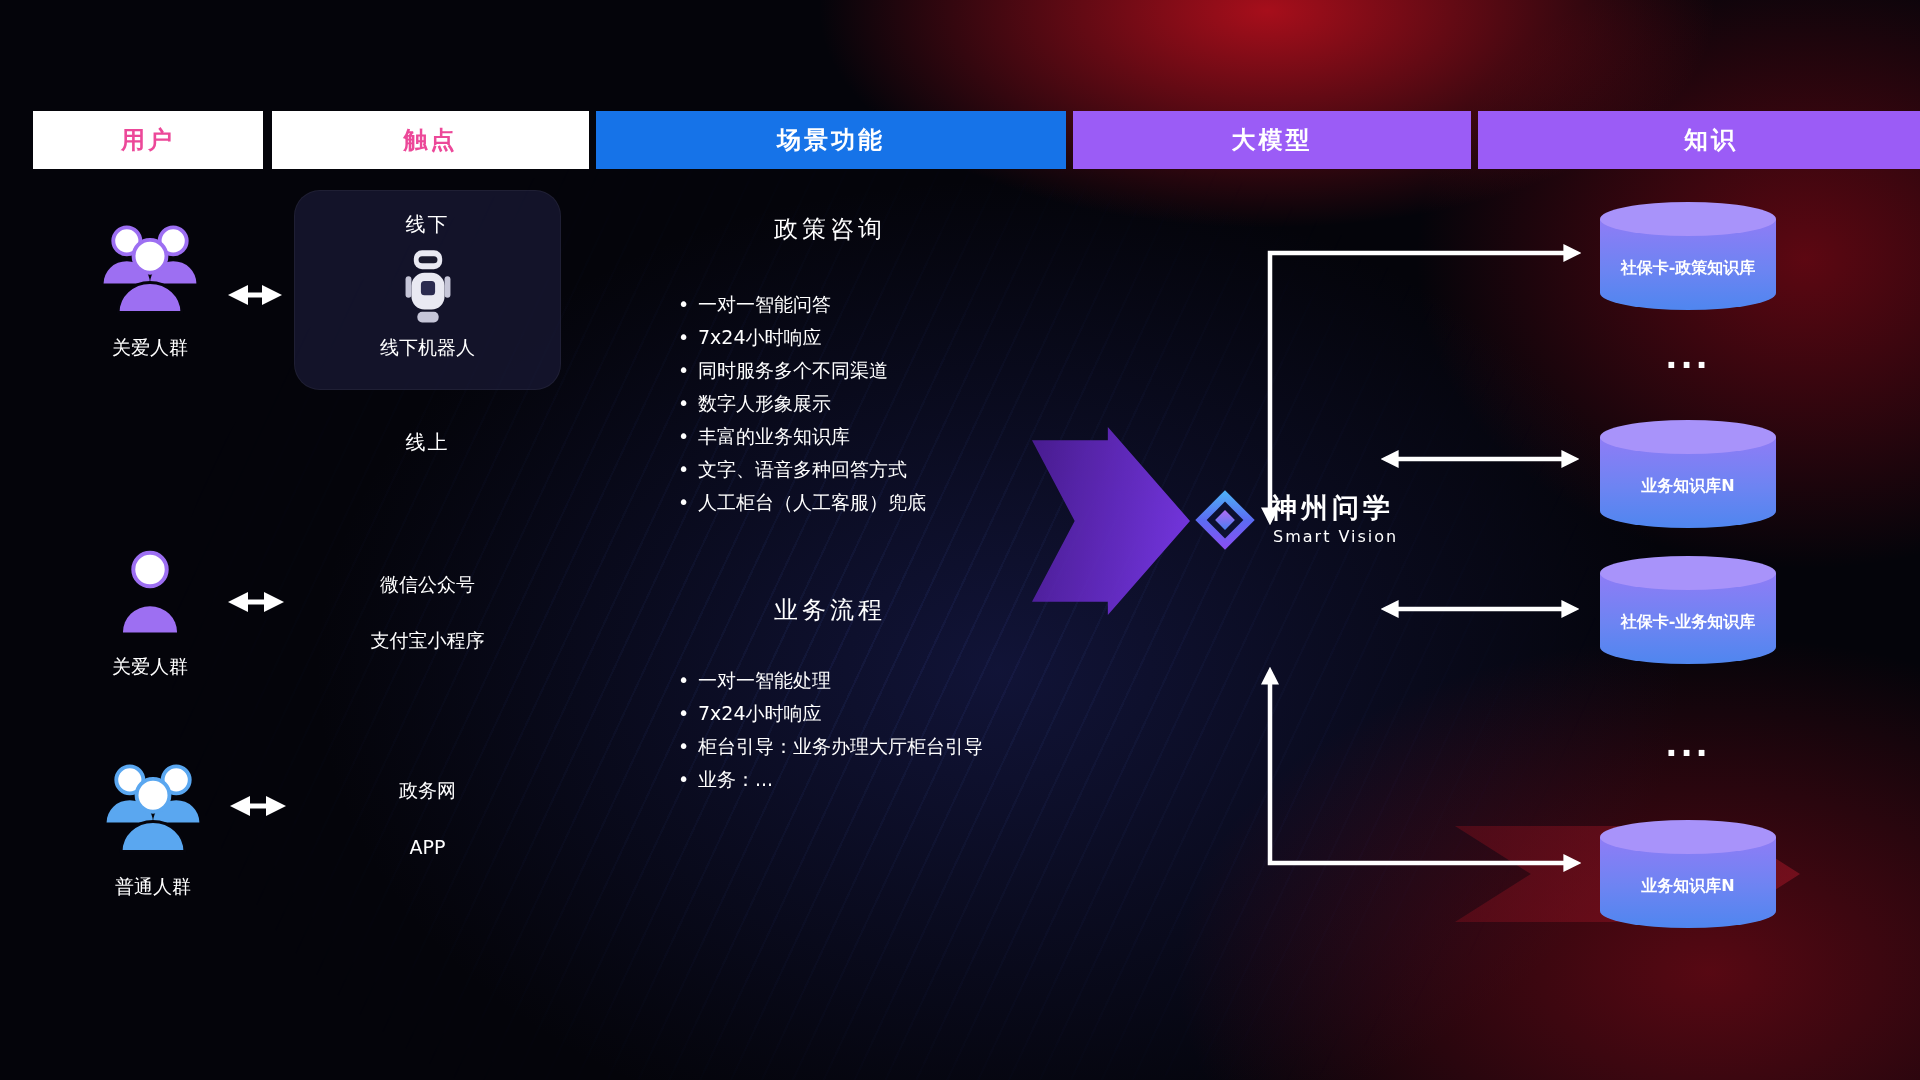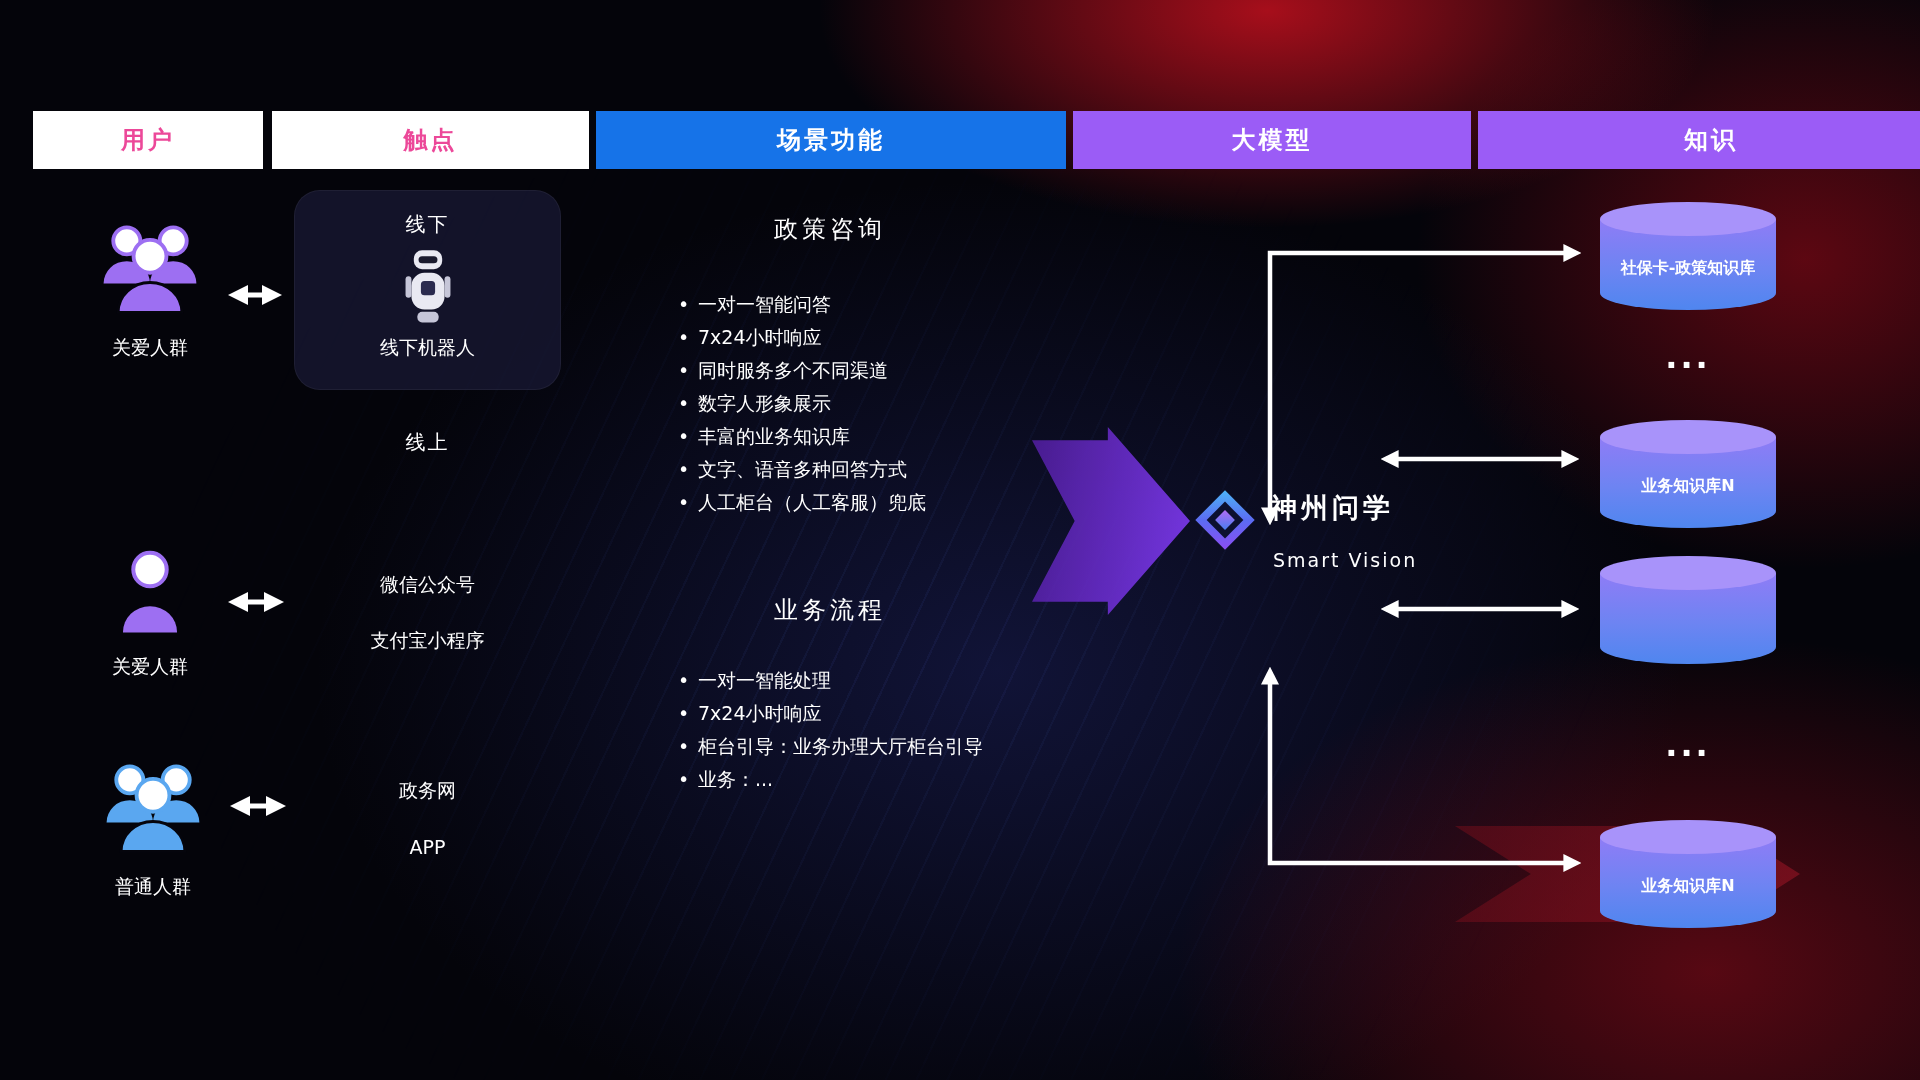--- a/index.html
+++ b/index.html
@@ -47,21 +47,21 @@
   .scn-list { position:absolute; left:676px; list-style:none; font-size:19px; line-height:33px; color:#fff; }
   .scn-list li { position:relative; padding-left:22px; }
   .scn-list li::before { content:"•"; position:absolute; left:2px; }
   
   .flow-arrow { position:absolute; left:1032px; top:427px; width:158px; height:188px;
     background:linear-gradient(100deg,#4c1d95,#7c3aed);
     clip-path:polygon(0 7%,48% 7%,48% 0,100% 50%,48% 100%,48% 93%,0 93%,27% 50%);
     filter:drop-shadow(0 0 22px rgba(124,58,237,0.75)); opacity:0.95; }
   .logo-wrap { position:absolute; left:1193px; top:488px; width:64px; height:64px; }
   .brand-name { position:absolute; left:1270px; top:490px; font-size:27px; font-weight:bold; letter-spacing:4px; color:#fff; }
-  .brand-sub { position:absolute; left:1273px; top:549px; font-size:19px; letter-spacing:2px; color:#fff; }
+  .brand-sub { position:absolute; left:1273px; top:527px; font-size:16px; letter-spacing:2px; color:#fff; }
   
   .db { position:absolute; width:176px; height:108px; }
   .db-top { position:absolute; left:0; right:0; top:0; height:34px; border-radius:50%; background:#a893fa; }
   .db-body { position:absolute; left:0; right:0; top:17px; bottom:0;
     background:linear-gradient(180deg,#8f7cf6 0%,#6d84f2 55%,#4f86ef 100%);
     border-radius:0 0 88px 88px / 0 0 17px 17px; }
   .db-label { position:absolute; left:8px; right:8px; top:28px; bottom:4px; display:flex; align-items:center;
     justify-content:center; text-align:center; color:#fff; font-size:16px; line-height:24px;font-weight:bold; }
   .dots { position:absolute; width:120px; text-align:center; font-size:32px; font-weight:bold; letter-spacing:3px; color:#fff; }
   svg.connectors { position:absolute; inset:0; pointer-events:none; }
@@ -191,20 +191,21 @@
   </div>
   <div class="dots" style="left:1628px;top:338px;">...</div>
   <div class="db" style="left:1600px;top:420px;">
     <div class="db-body"></div>
     <div class="db-top"></div>
     <div class="db-label">业务知识库N</div>
   </div>
   <div class="db" style="left:1600px;top:556px;">
     <div class="db-body"></div>
     <div class="db-top"></div>
+    <div class="db-label">社保卡-业务知识库</div>
   </div>
   <div class="dots" style="left:1628px;top:726px;">...</div>
   <div class="db" style="left:1600px;top:820px;">
     <div class="db-body"></div>
     <div class="db-top"></div>
     <div class="db-label">业务知识库N</div>
   </div>
 
   <svg class="connectors" width="1920" height="1080" viewBox="0 0 1920 1080">
     <defs>

